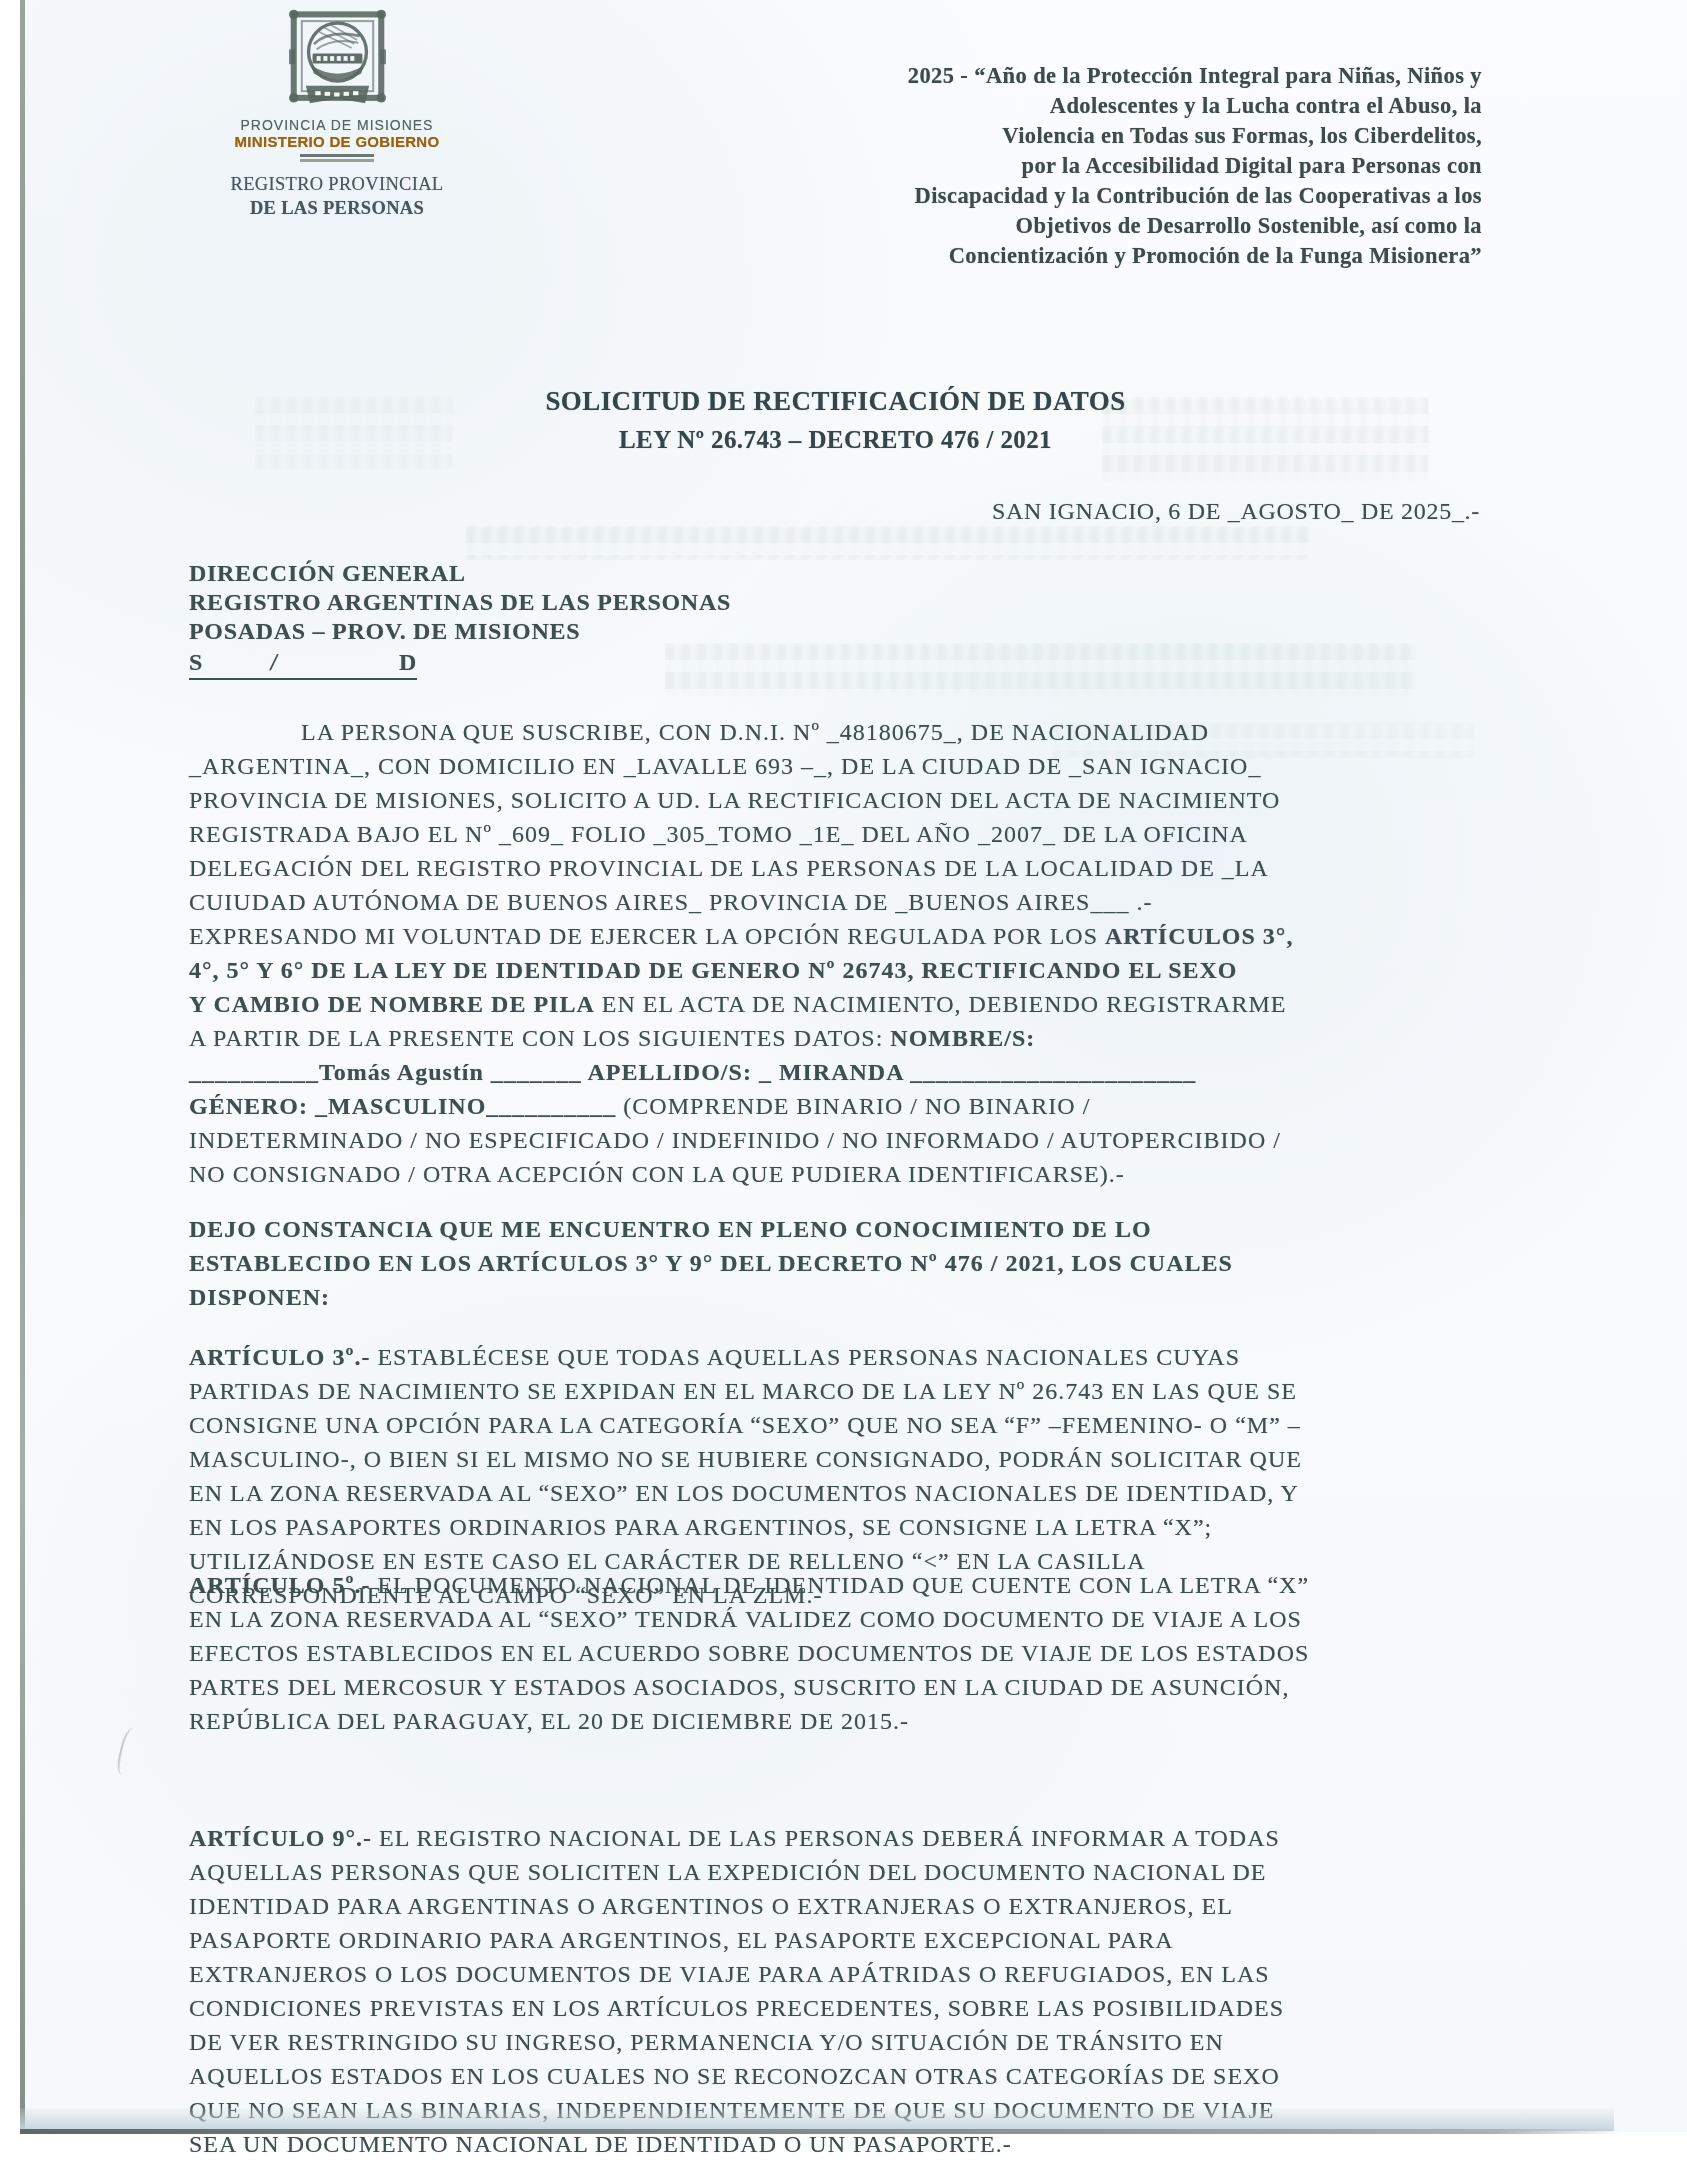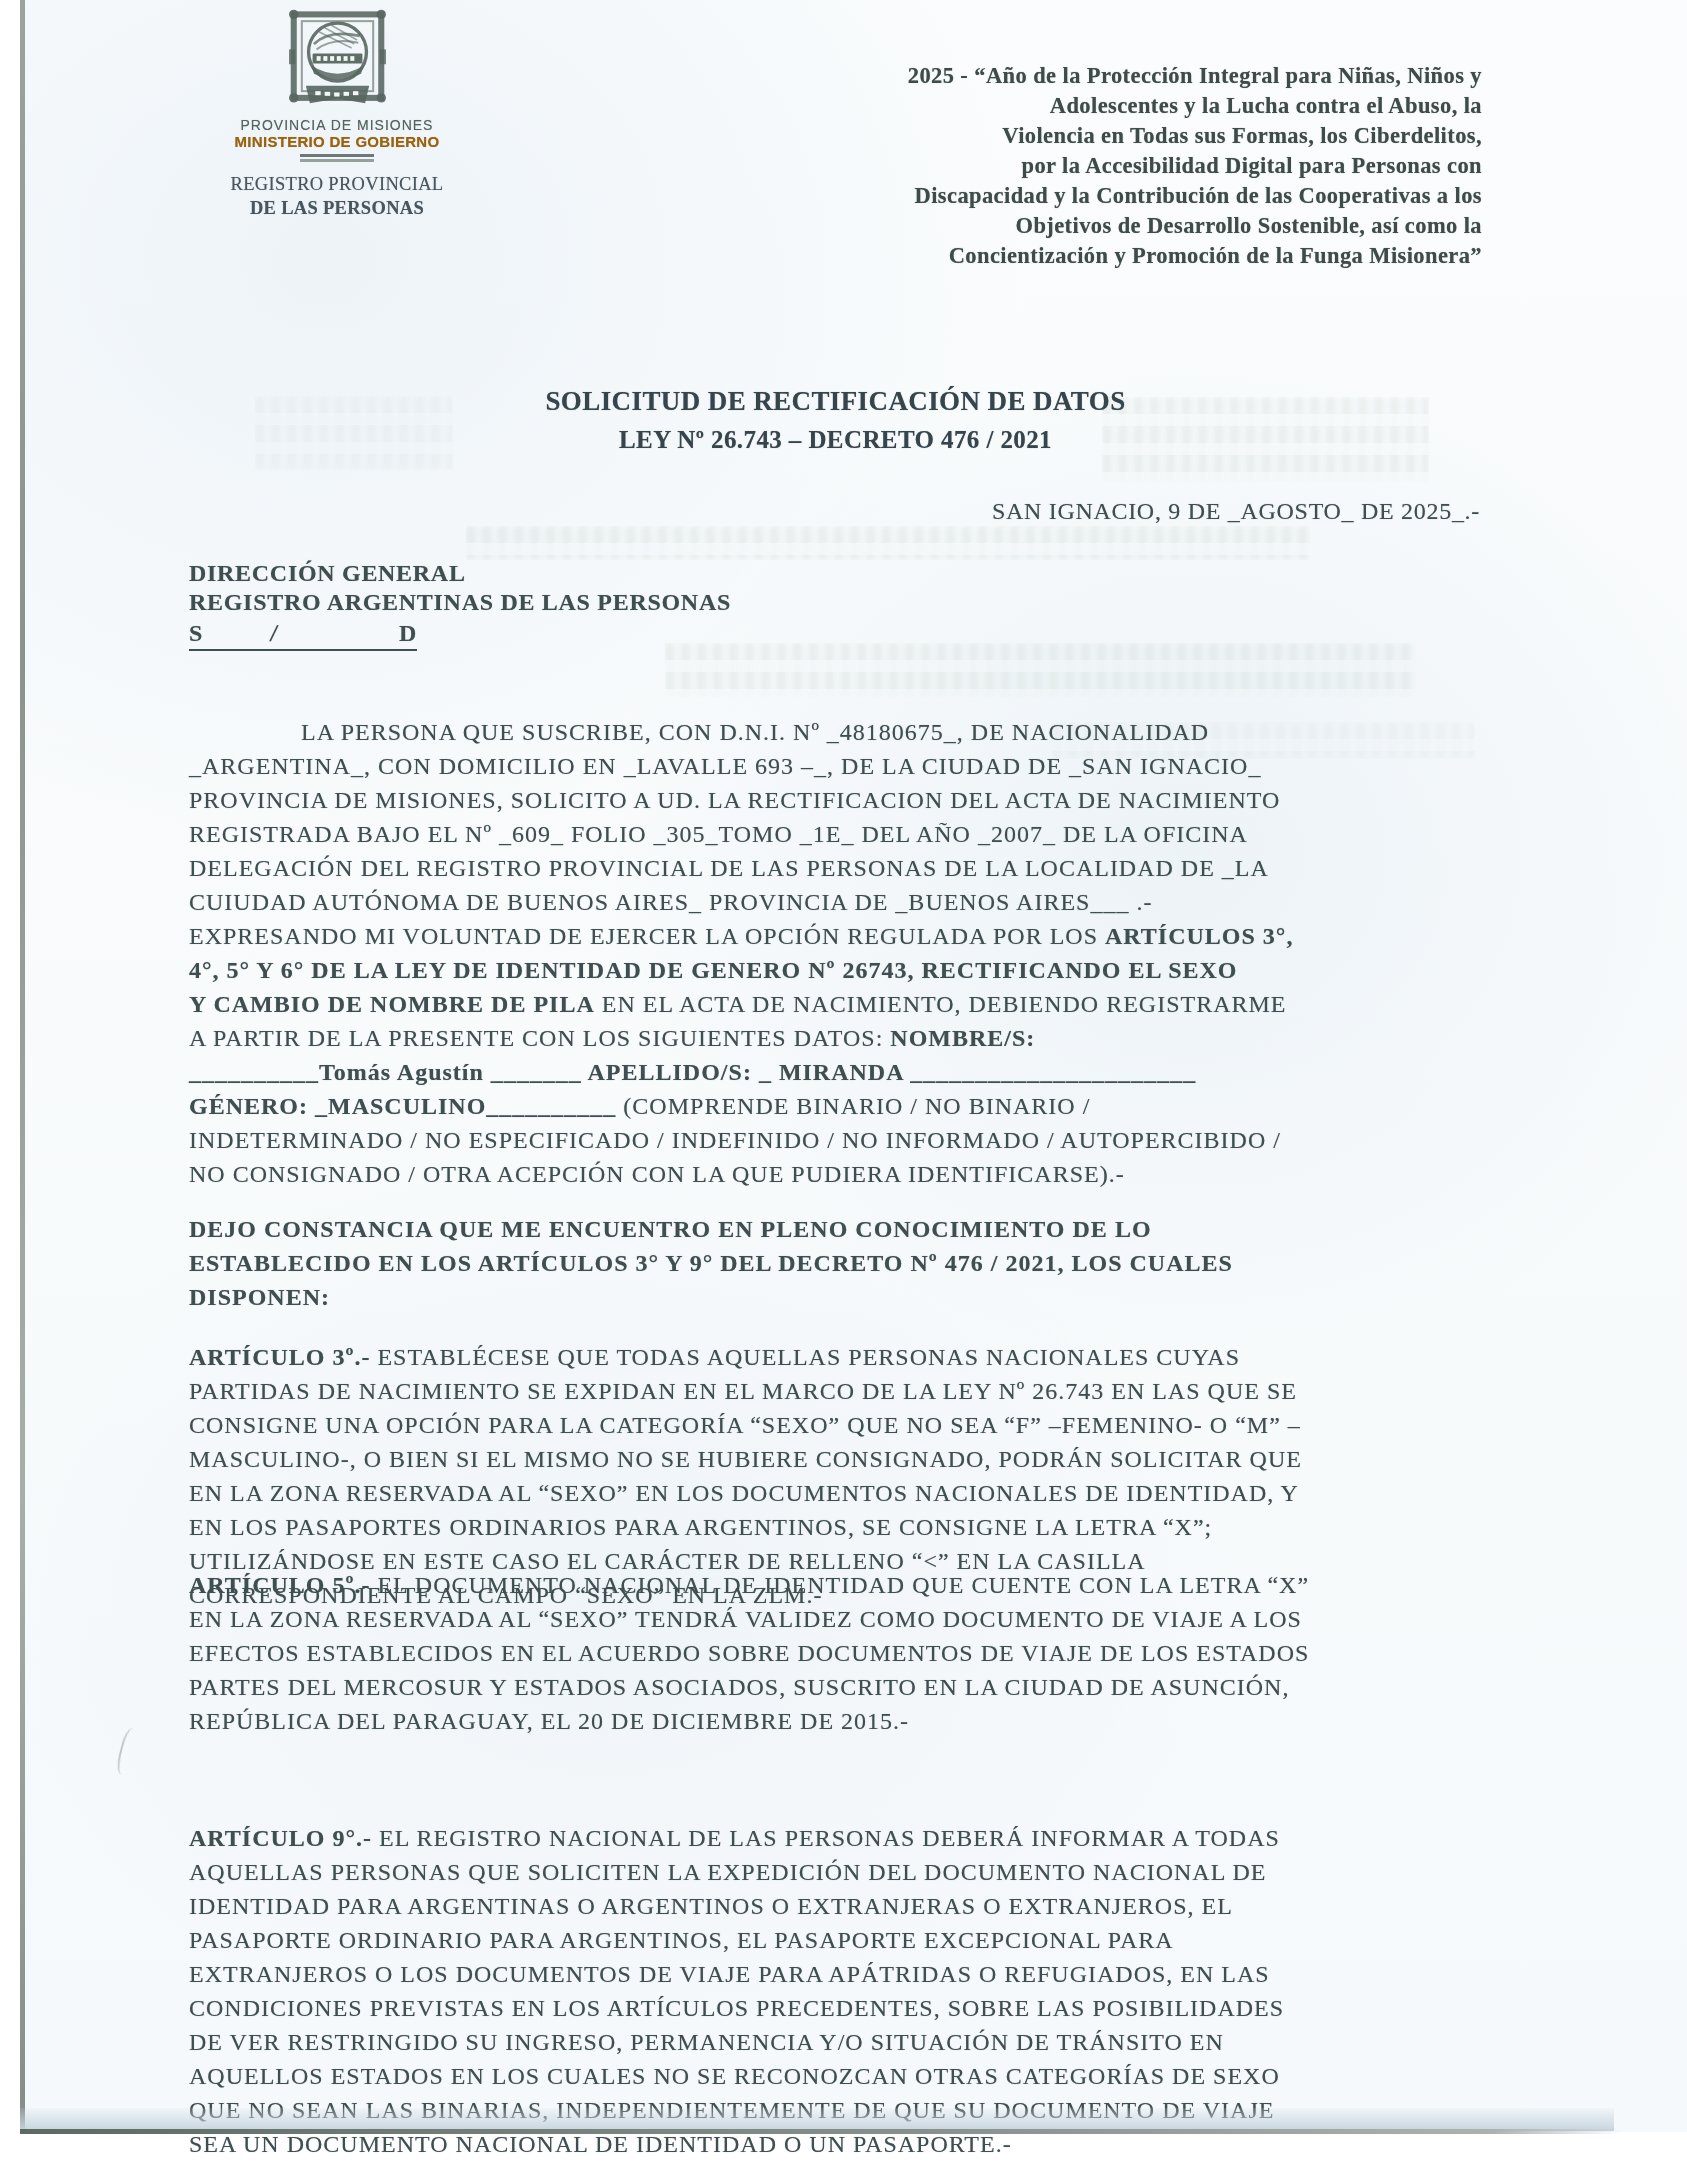--- a/index.html
+++ b/index.html
@@ -184,25 +184,26 @@
 por la Accesibilidad Digital para Personas con
 Discapacidad y la Contribución de las Cooperativas a los
 Objetivos de Desarrollo Sostenible, así como la
 Concientización y Promoción de la Funga Misionera”</div>
 
 <div class="title-block">
   <div class="doc-title">SOLICITUD DE RECTIFICACIÓN DE DATOS</div>
   <div class="doc-subtitle">LEY Nº 26.743 – DECRETO 476 / 2021</div>
 </div>
 
-<div class="date-line ink">SAN IGNACIO, 9 DE _AGOSTO_ DE 2025_.-</div>
+<div class="date-line ink">SAN IGNACIO, 6 DE _AGOSTO_ DE 2025_.-</div>
 
 <div class="recipient ink">
   <div>DIRECCIÓN GENERAL</div>
   <div>REGISTRO ARGENTINAS DE LAS PERSONAS</div>
+  <div>POSADAS – PROV. DE MISIONES</div>
   <div class="s-d">
     <span>S</span>
     <span class="slash">/</span>
     <span>D</span>
   </div>
 </div>
 
 <div class="para p1 ink"><span>                LA PERSONA QUE SUSCRIBE, CON D.N.I. Nº _48180675_, DE NACIONALIDAD
 _ARGENTINA_, CON DOMICILIO EN _LAVALLE 693 –_, DE LA CIUDAD DE _SAN IGNACIO_
 PROVINCIA DE MISIONES, SOLICITO A UD. LA RECTIFICACION DEL ACTA DE NACIMIENTO

